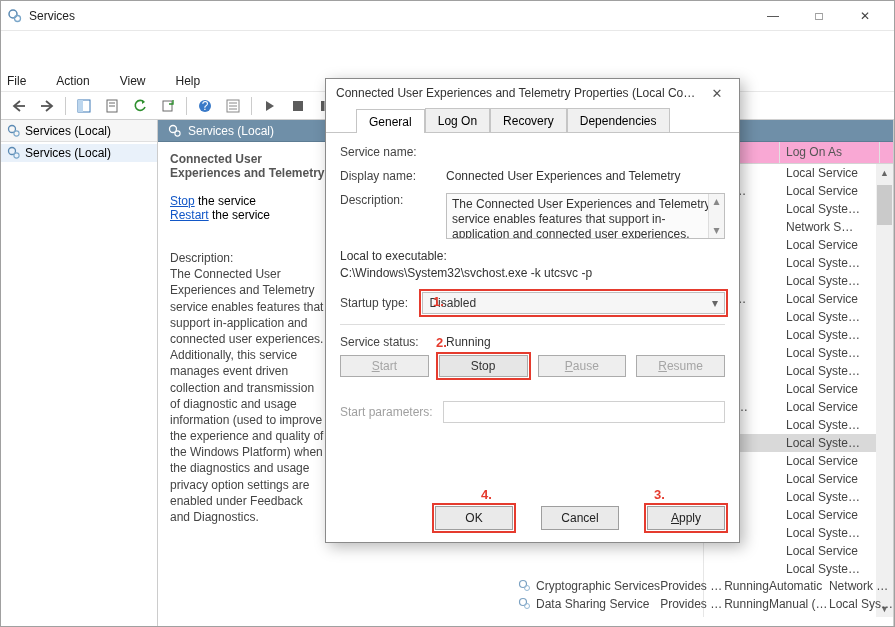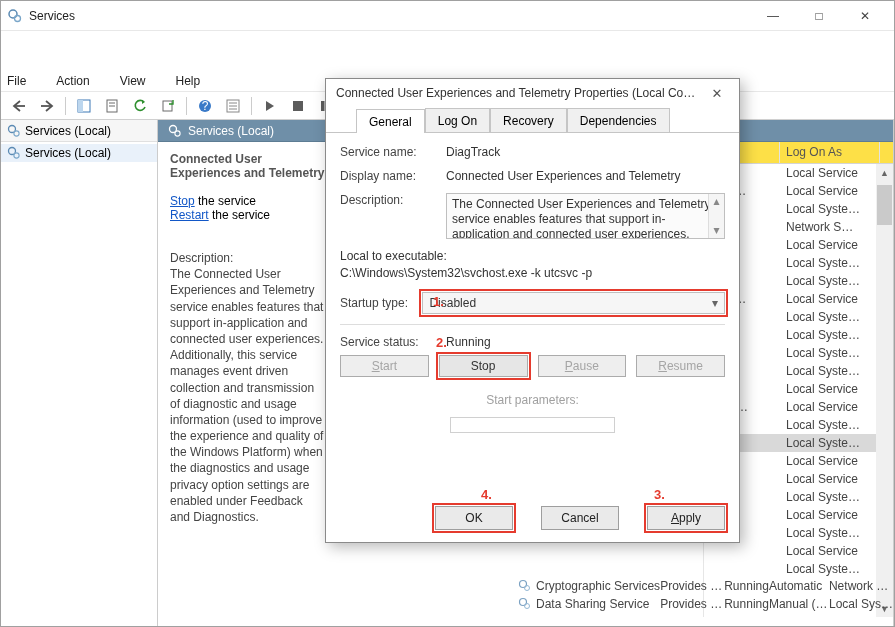--- a/index.html
+++ b/index.html
@@ -25,21 +25,21 @@
   .detailpane{width:180px;padding:10px 12px;overflow:hidden;}
   .detailpane h4{font-size:12px;font-weight:bold;color:#555;margin-bottom:4px;}
   .detailpane a{color:#1257c7;text-decoration:underline;}
   .detailpane .desc{margin-top:28px;color:#444;line-height:1.35;}
   .listpane{flex:1;position:relative;overflow:hidden;}
   .tabsrow{position:absolute;bottom:0;left:0;height:24px;display:flex;align-items:flex-end;padding-left:4px;width:100%;background:#fff;border-top:1px solid #ccc;}
   .tab{padding:3px 12px;border:1px solid #bbb;border-bottom:none;background:#f4f4f4;border-top-left-radius:4px;border-top-right-radius:4px;margin-right:-1px;}
   .tab.active{background:#fff;}
   
   .rightslice{position:absolute;top:0;right:0;bottom:24px;width:190px;border-left:1px solid #e6e6e6;}
-  .rs-head{height:22px;display:flex;border-bottom:1px solid #d4d4d4;background:#fde047;}
+  .rs-head{height:22px;display:flex;border-bottom:1px solid #d4d4d4;background:#f9a8d4;}
   .rs-head div{border-right:1px solid #e2e2e2;padding:3px 6px;color:#555;}
   .rs-rows{}
   .rs-row{height:18px;display:flex;align-items:center;}
   .rs-row div{padding:0 6px;color:#444;white-space:nowrap;overflow:hidden;text-overflow:ellipsis;}
   .rs-row.sel{background:#d9d9d9;}
   .c-type{width:76px;}
   .c-log{width:100px;}
   .scrollbar{position:absolute;top:22px;right:0;width:17px;bottom:0;background:#f0f0f0;display:flex;flex-direction:column;align-items:center;}
   .scrollbar .arrow{height:17px;width:100%;display:flex;align-items:center;justify-content:center;color:#666;font-size:9px;}
   .scrollbar .thumb{width:15px;height:40px;background:#cacaca;margin-top:4px;}
@@ -56,21 +56,21 @@
   .row .lab{width:106px;color:#444;}
   .row .val{flex:1;}
   .descbox{flex:1;height:46px;border:1px solid #bfbfbf;background:#fbfbfb;padding:3px 5px;line-height:1.25;overflow:hidden;position:relative;}
   .descbox .mini{position:absolute;right:0;top:0;bottom:0;width:16px;display:flex;flex-direction:column;justify-content:space-between;align-items:center;color:#888;font-size:9px;border-left:1px solid #ddd;background:#f5f5f5;}
   .select{width:100%;height:22px;border:1px solid #bfbfbf;background:#f6f6f6;display:flex;align-items:center;justify-content:space-between;padding:0 6px;outline:2px solid #e53b2e;outline-offset:1px;}
   .hr{border:none;border-top:1px solid #ddd;margin:10px 0;}
   .svcbtns{display:flex;gap:10px;margin-top:6px;}
   .svcbtns button{width:98px;height:22px;border:1px solid #ababab;background:#e6e6e6;color:#555;}
   .svcbtns button.dis{color:#a5a5a5;background:#eee;}
   .svcbtns .stop{outline:2px solid #e53b2e;outline-offset:1px;color:#333;}
-  .startparams{display:flex;align-items:center;gap:10px;margin-top:16px;flex-direction:column;}
+  .startparams{display:flex;align-items:center;gap:10px;margin-top:24px;}
   .startparams .lab{color:#a0a0a0;}
   .startparams input{flex:1;height:22px;border:1px solid #d0d0d0;background:#fff;padding:0 4px;}
   .dlg-foot{position:absolute;bottom:12px;right:14px;display:flex;gap:12px;}
   .dlg-foot button{width:78px;height:24px;border:1px solid #9e9e9e;background:#eaeaea;color:#222;margin-left:16px;}
   .dlg-foot .ok,.dlg-foot .apply{outline:2px solid #e53b2e;outline-offset:1px;}
   .marker{position:absolute;color:#e53b2e;font-weight:bold;font-size:13px;}
   .under{text-decoration:underline;}
   .gear svg{display:block;}
   .listtail{position:absolute;left:180px;right:0;bottom:24px;height:40px;border-top:none;}
   .lt-row{display:flex;align-items:center;height:18px;}
@@ -382,21 +382,20 @@
   </div>
   <div class="dlg-tabs">
     <div class="dtab active">General</div>
     <div class="dtab">Log On</div>
     <div class="dtab">Recovery</div>
     <div class="dtab">Dependencies</div>
   </div>
   <div class="dlg-body">
     <div class="row">
         <div class="lab">Service name:</div>
-        <div class="val">DiagTrack</div>
       </div>
     <div class="row">
         <div class="lab">Display name:</div>
         <div class="val">Connected User Experiences and Telemetry</div>
       </div>
     <div class="row">
         <div class="lab">Description:</div>
       <div class="descbox"><span>The Connected User Experiences and Telemetry service enables features that support in-application and connected user experiences. Additionally, this</span><div class="mini">
             <span>▴</span>
             <span>▾</span>

